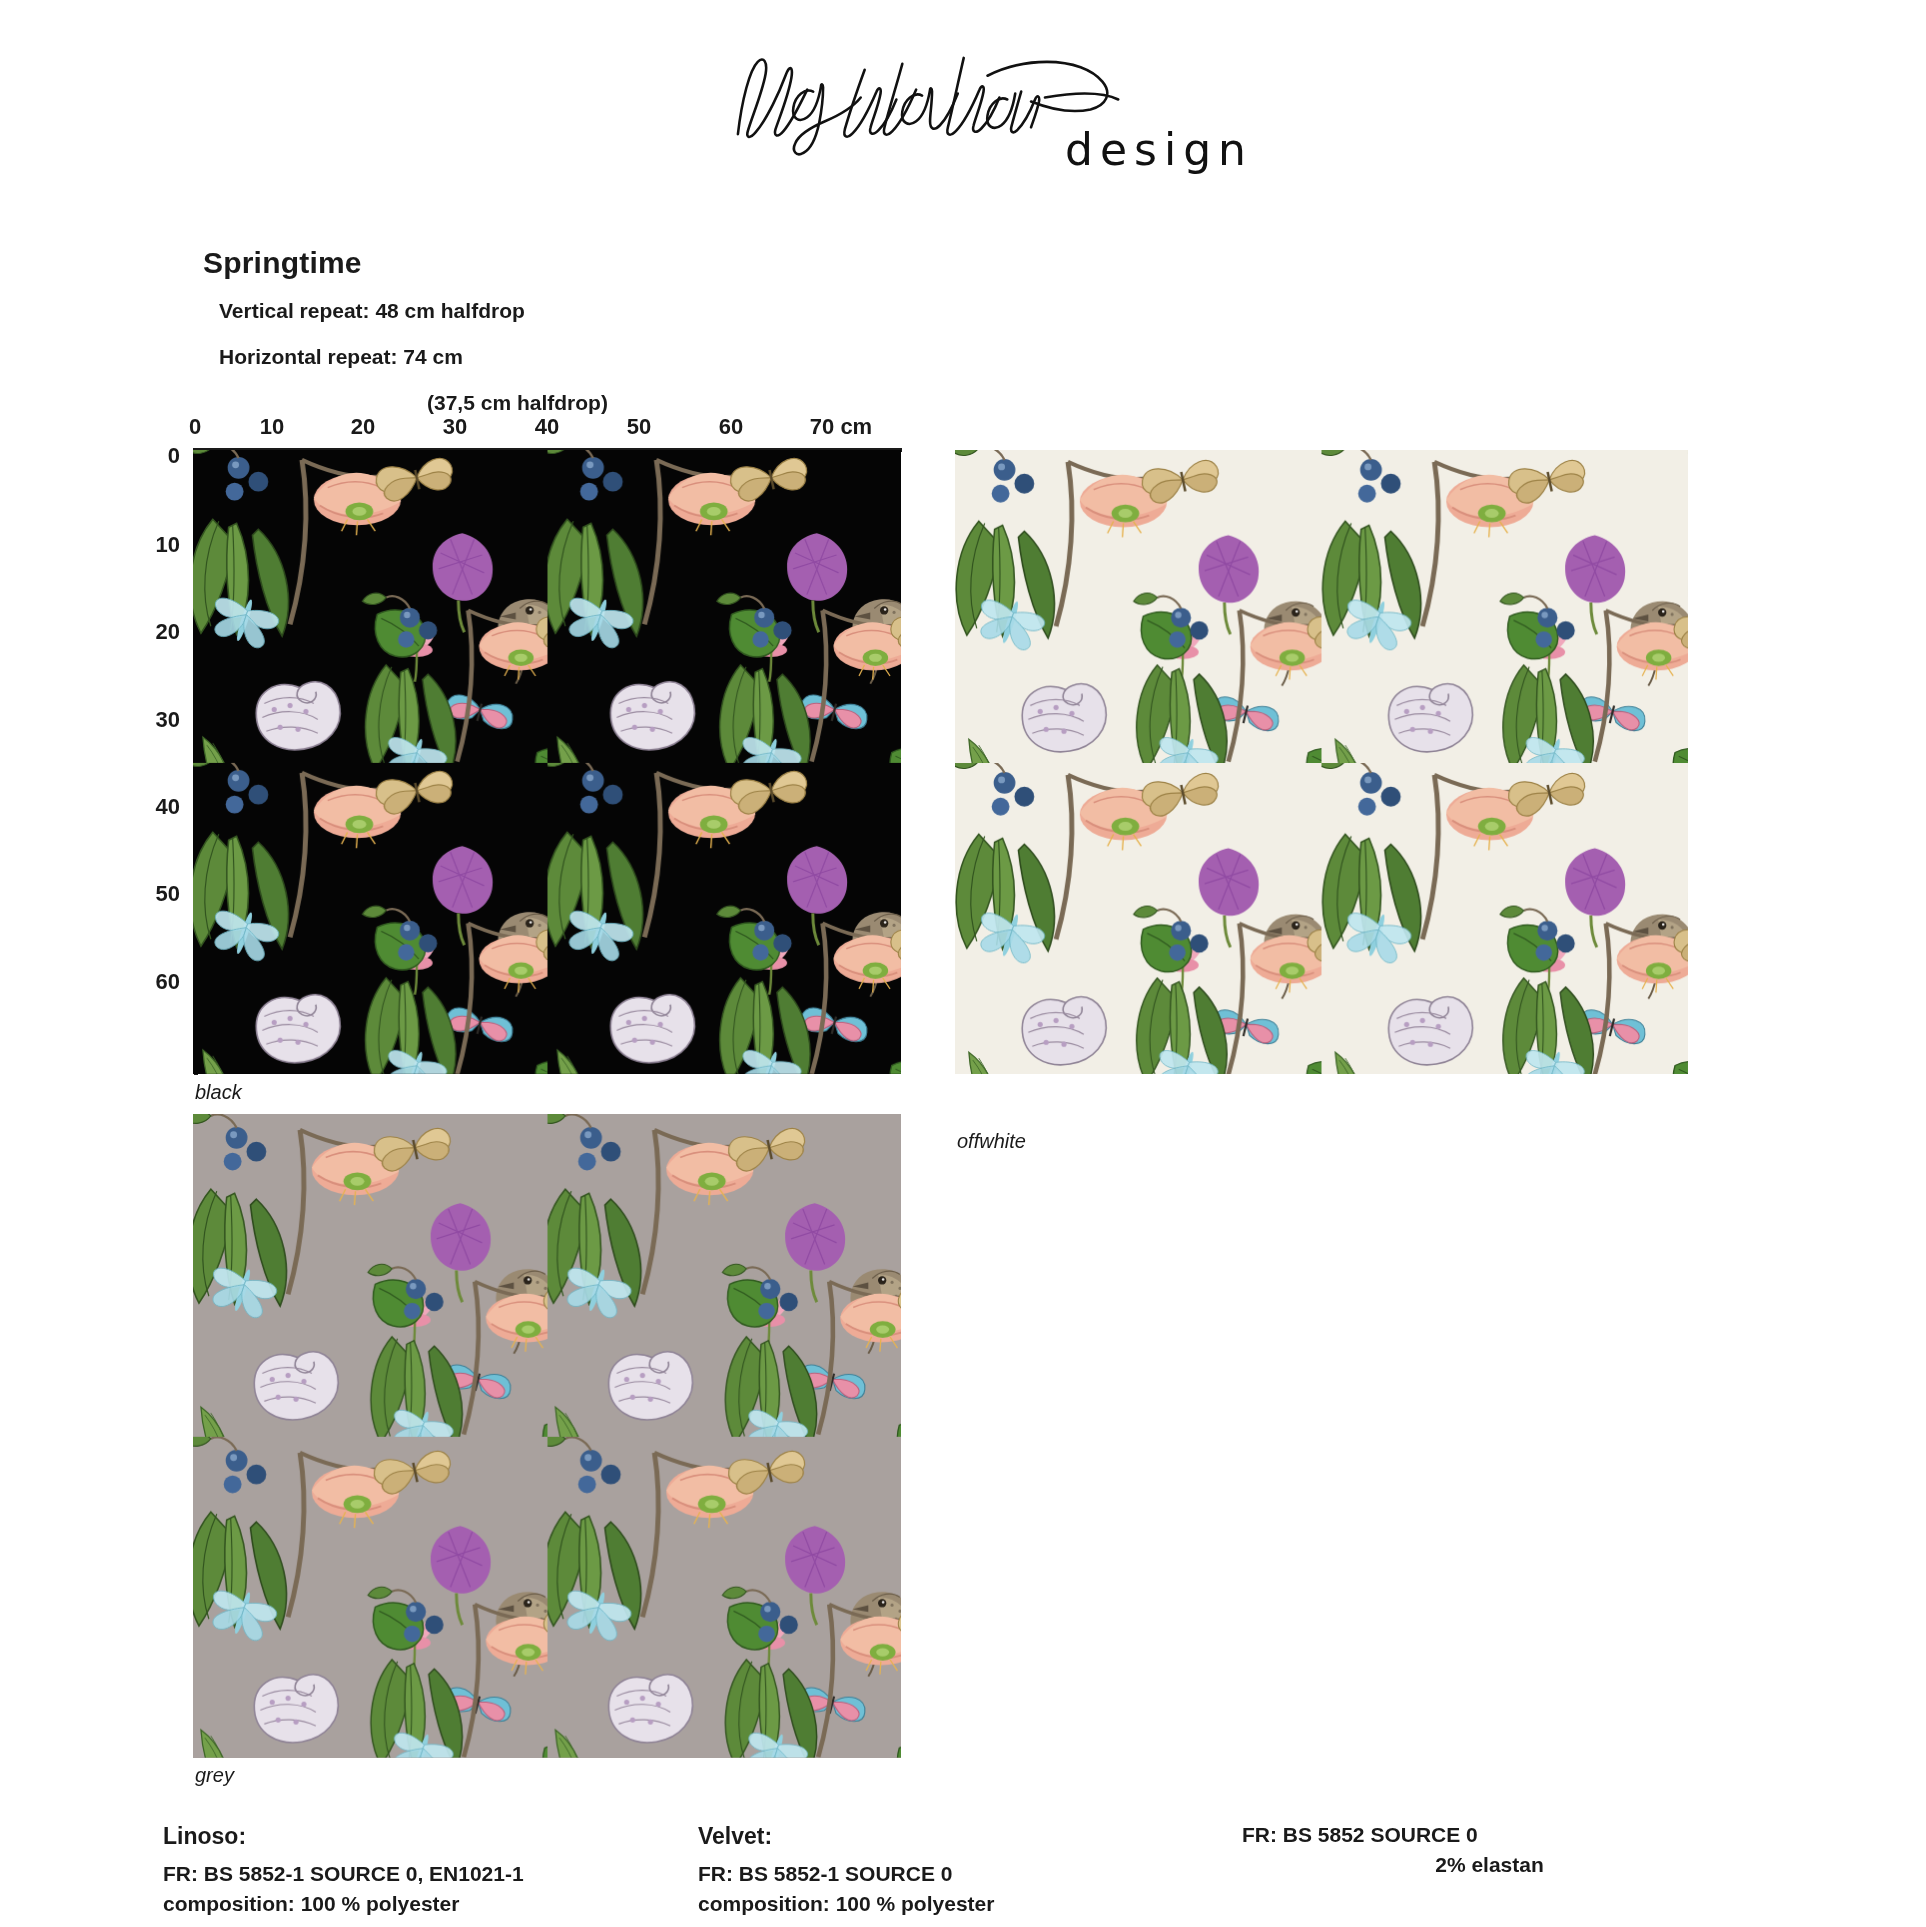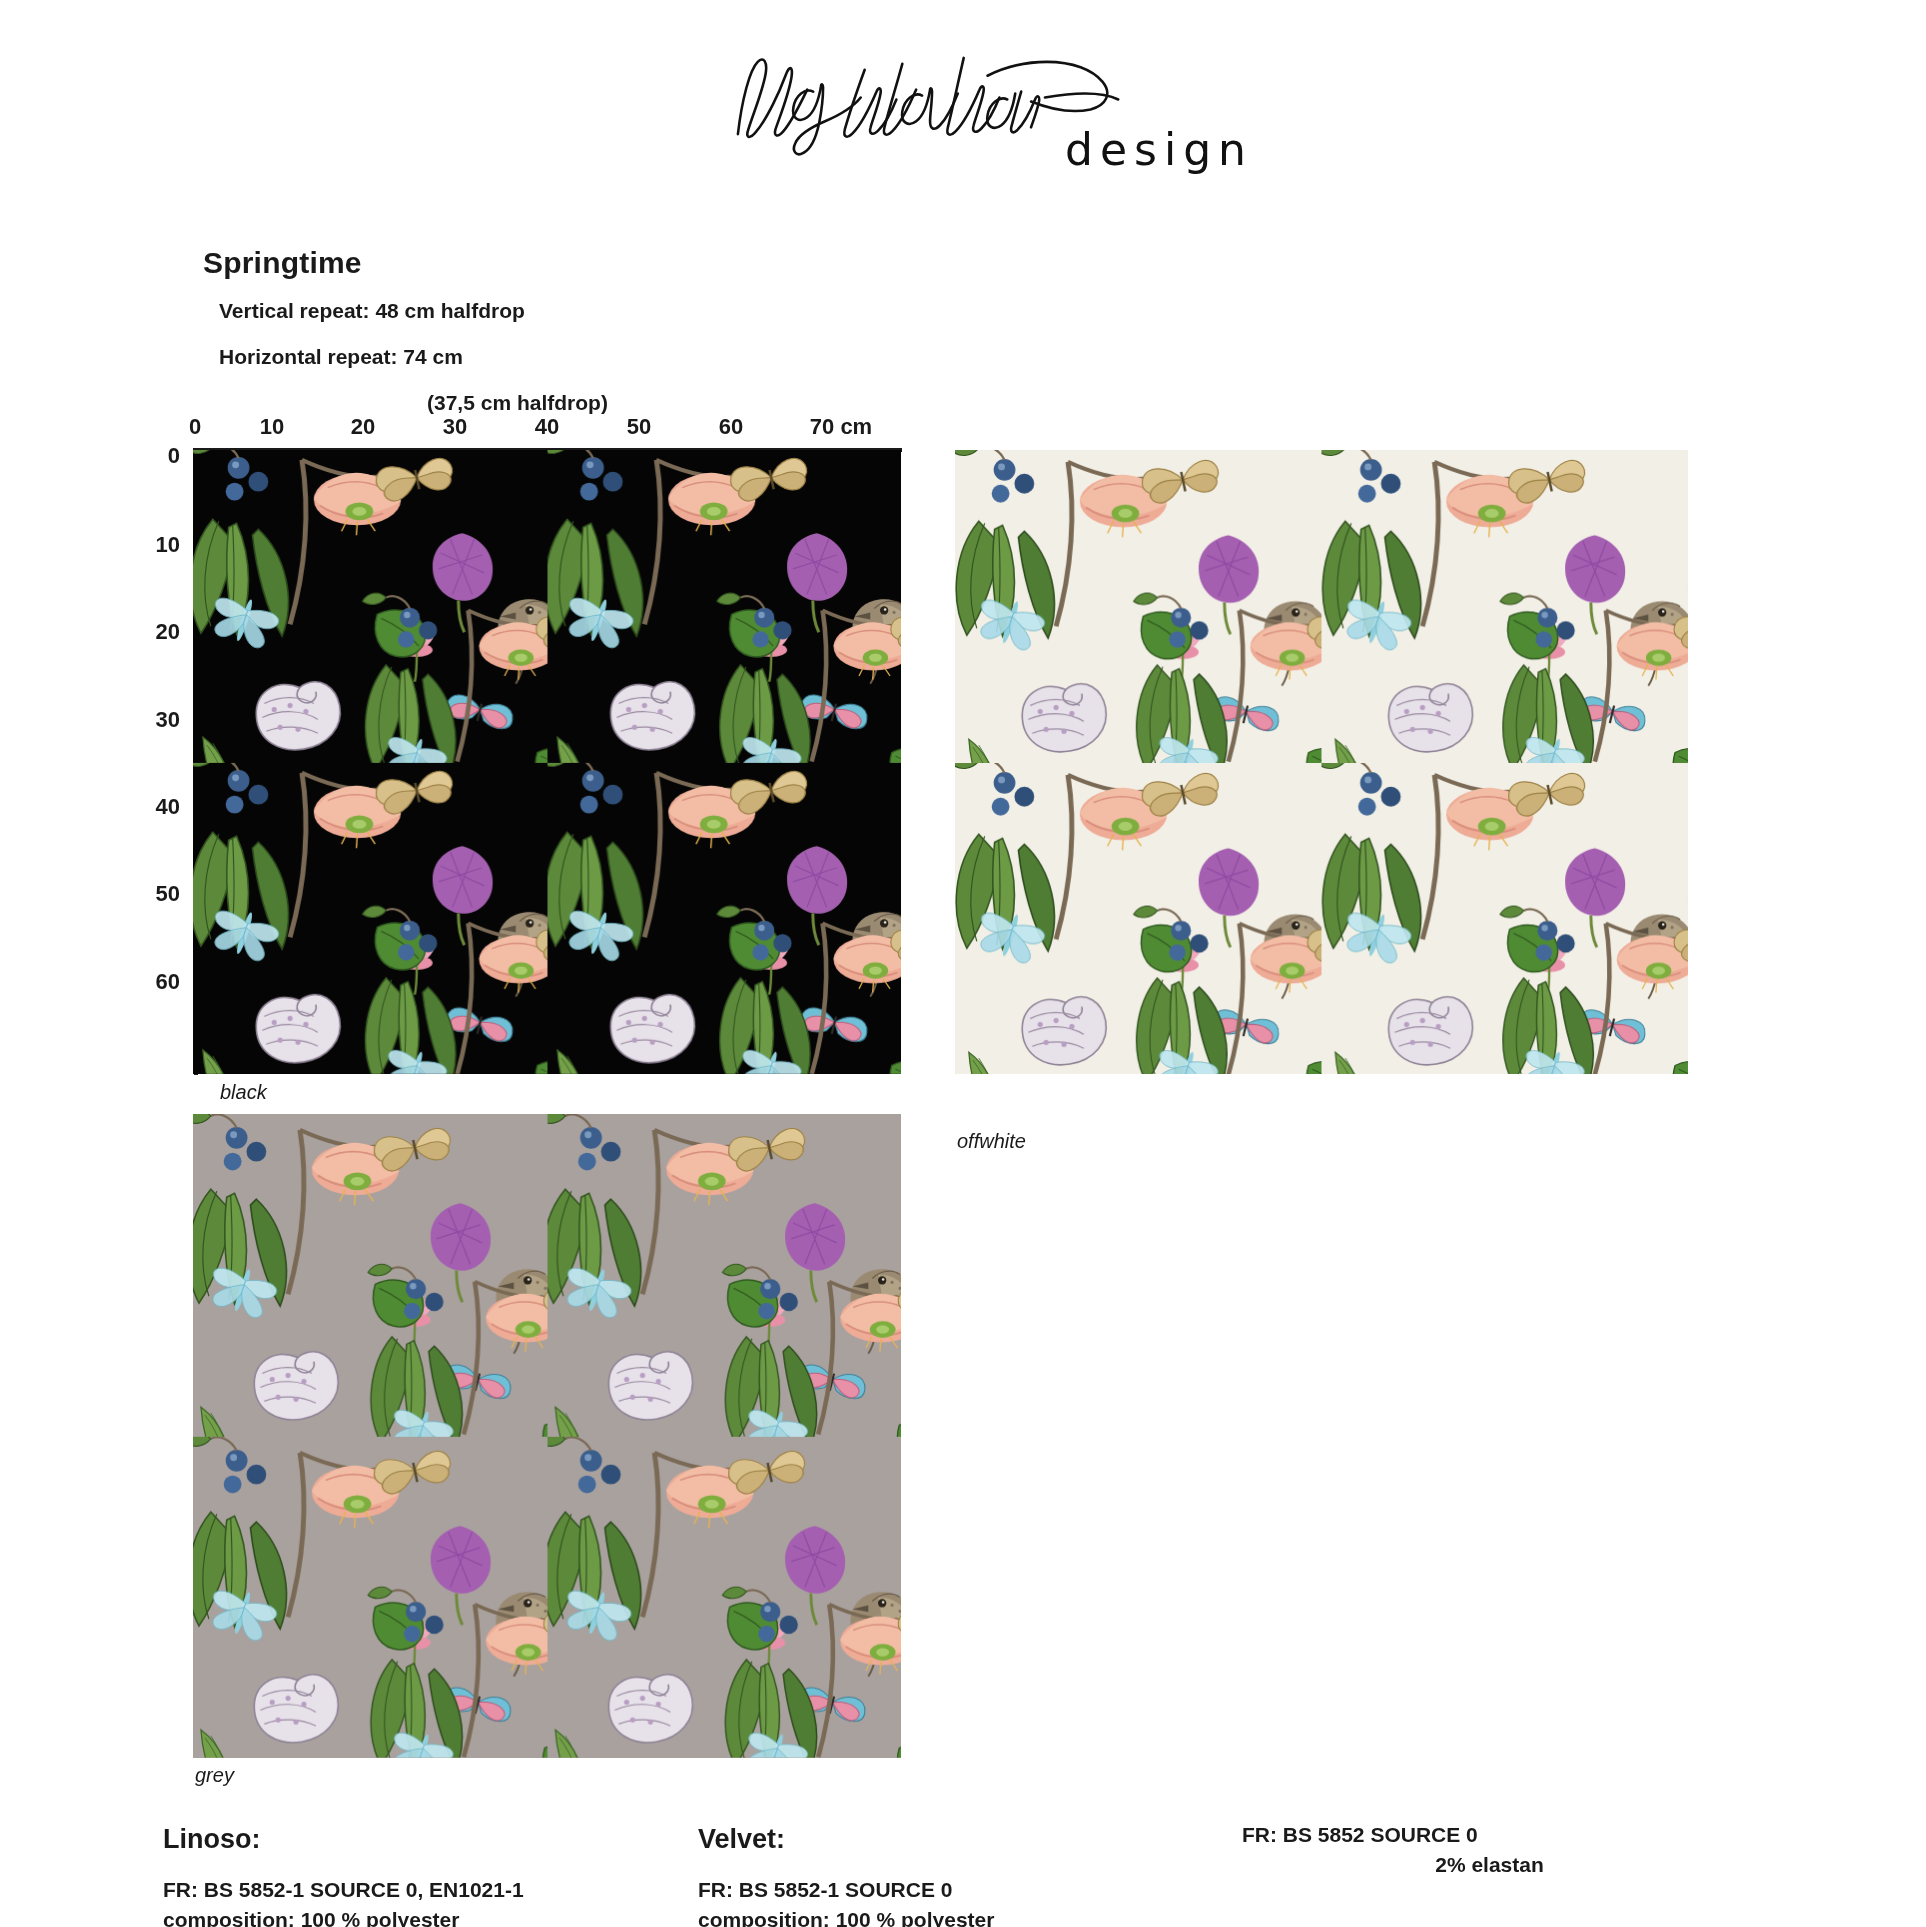--- a/index.html
+++ b/index.html
@@ -124,21 +124,21 @@
     inset: 0;
   }
   .swatch-caption {
     position: absolute;
     font-size: 20px;
     font-style: italic;
     color: #1a1a1a;
   }
 
   #swatch-black   { left: 193px;  top: 450px;  width: 708px; height: 624px; background: #050505; }
-  #cap-black      { left: 195px;  top: 1081px; margin-left: 25px; }
+  #cap-black      { left: 195px;  top: 1081px; }
   #swatch-offwhite{ left: 955px;  top: 450px;  width: 733px; height: 624px; background: #f2efe6; }
   #cap-offwhite   { left: 957px;  top: 1130px; }
   #swatch-grey    { left: 193px;  top: 1114px; width: 708px; height: 644px; background: #a9a19e; }
   #cap-grey       { left: 195px;  top: 1764px; }
 
   
   .specs {
     position: absolute;
     left: 0;
     top: 1820px;
@@ -146,23 +146,23 @@
     height: 109px;
   }
   .spec-col {
     position: absolute;
     top: 0;
     font-size: 21px;
     font-weight: bold;
     line-height: 1.44;
   }
   .spec-col .spec-head {
-    font-size: 27px;
-    font-weight: bold;
-    margin-bottom: 16px;
+    font-size: 23px;
+    font-weight: bold;
+    margin-bottom: 6px;
   }
   .spec-col .spec-line.center {
     text-align: center;
     padding-right: 119px;
   }
   #spec-linoso  { left: 163px; width: 535px; }
   #spec-velvet  { left: 698px; width: 535px; }
   #spec-polywool{ left: 1242px; width: 614px; }
 </style>
 </head>

